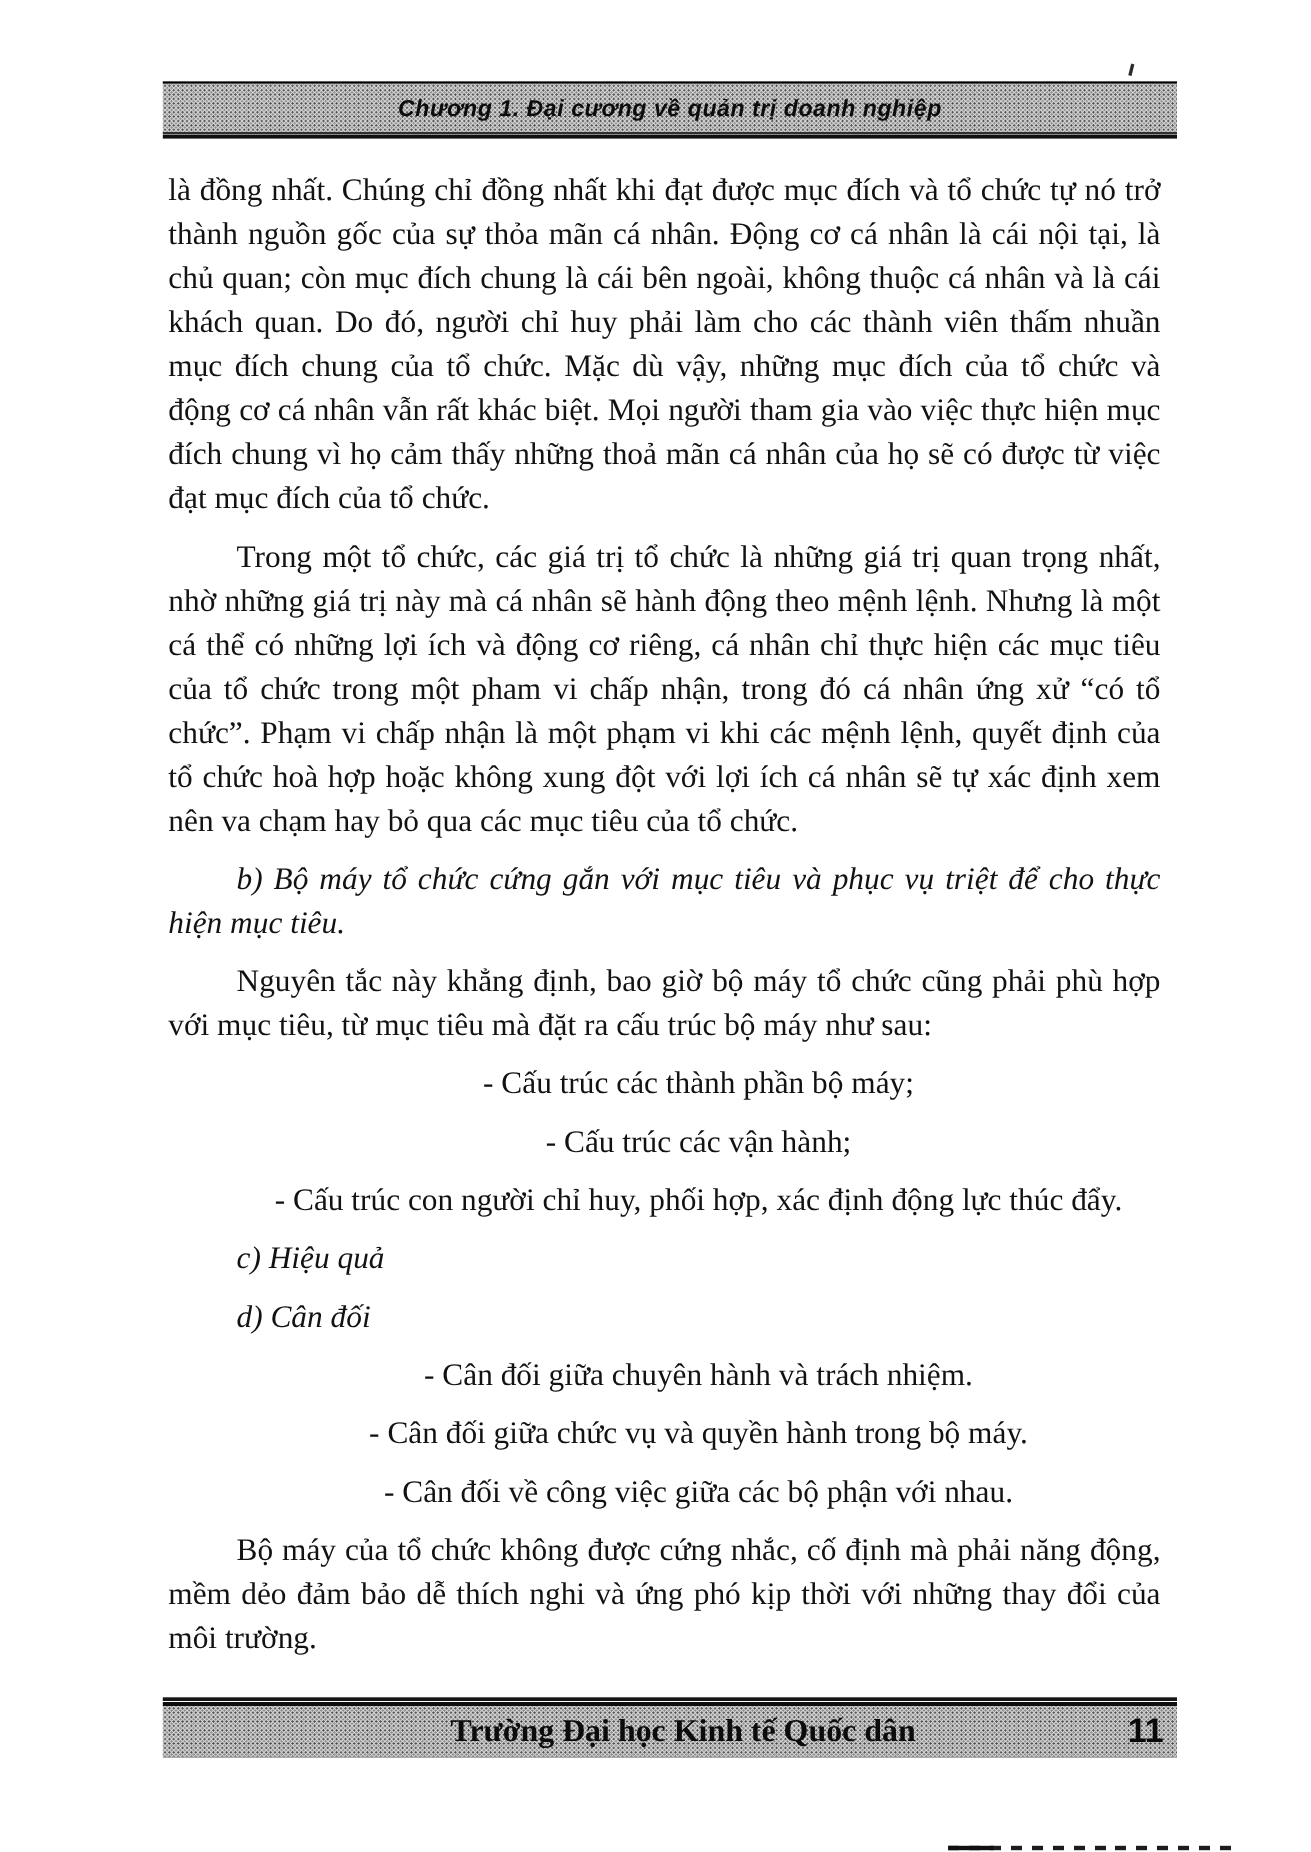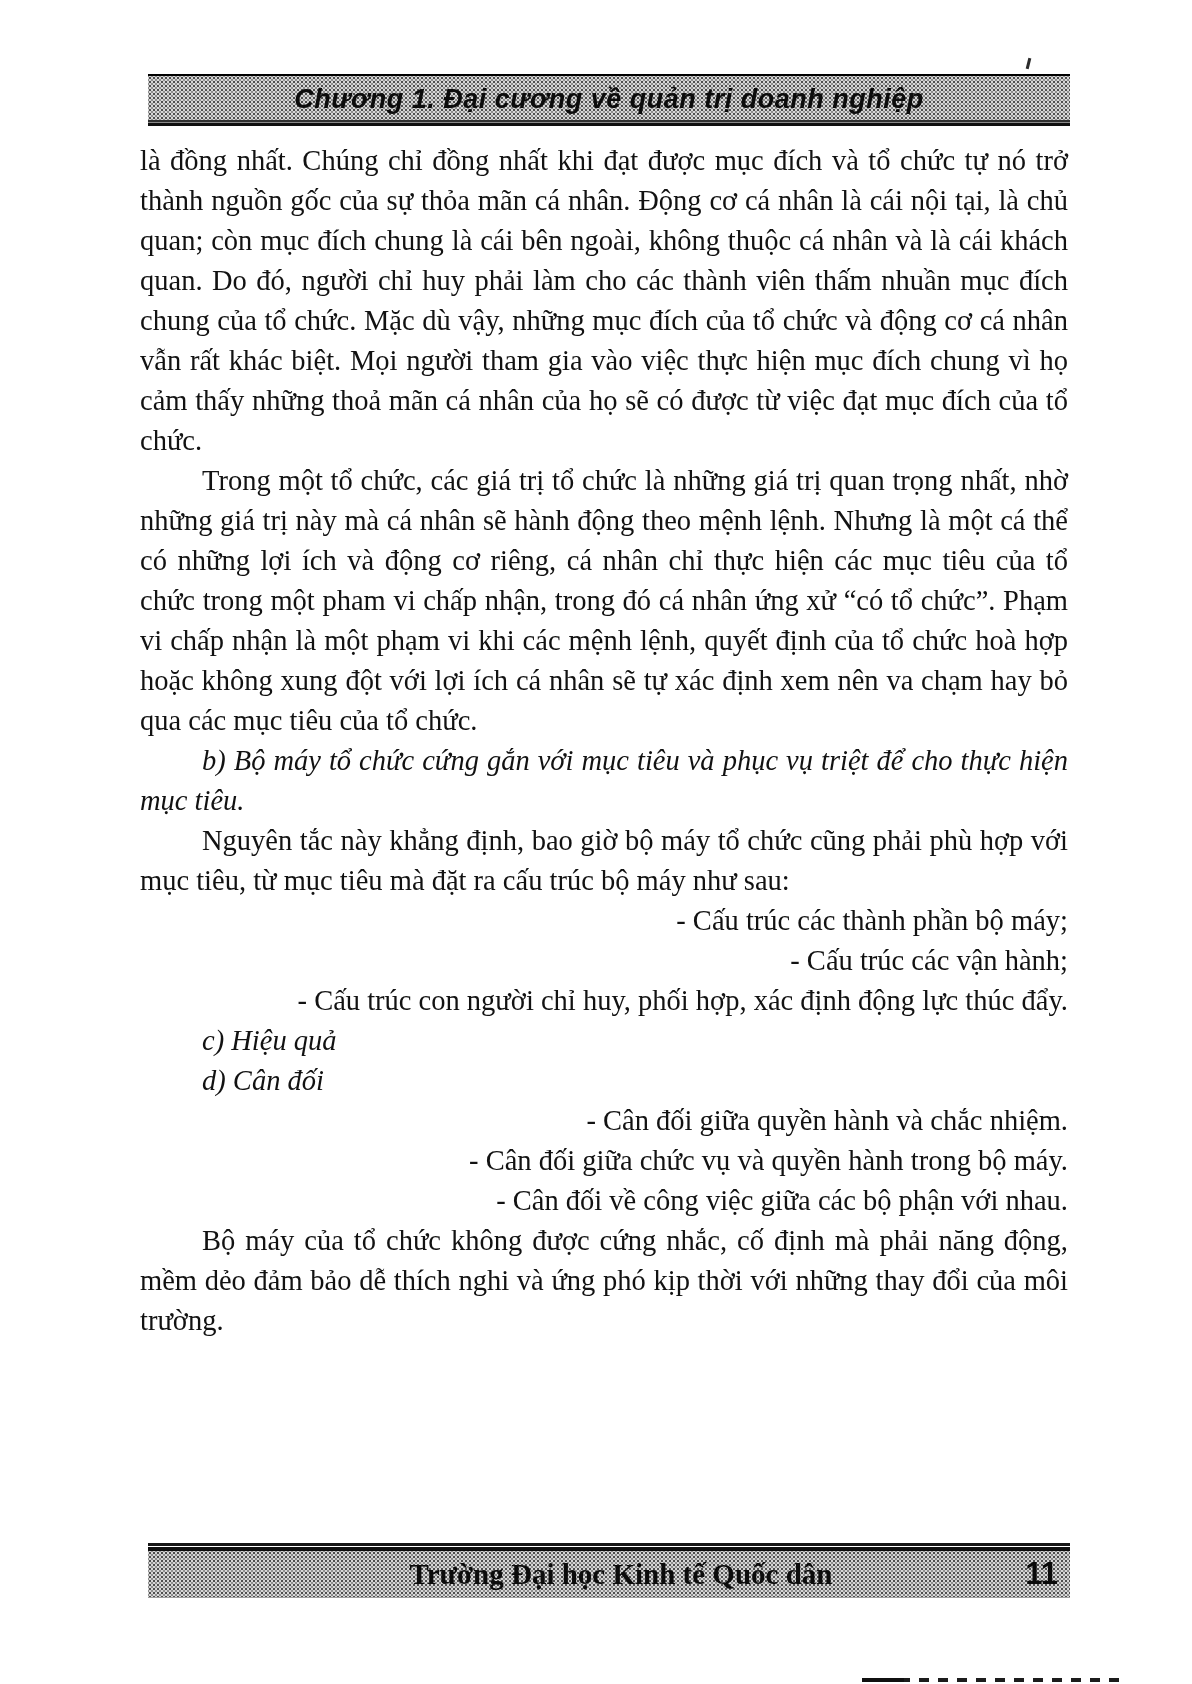--- a/index.html
+++ b/index.html
@@ -26,21 +26,21 @@
   
   .header-band {
     position: absolute; left: 148px; top: 74px;
     width: 922px; height: 44px;
     border-top: 2px solid #000;
     display: flex; align-items: center; justify-content: center;
   }
   .header-title {
     font-family: "Liberation Sans", sans-serif;
     font-weight: bold; font-style: italic;
-    font-size: 27px; letter-spacing: 0.5px;
+    font-size: 21px; letter-spacing: 0.5px;
     color: #0c0c0c;
     white-space: nowrap;
     transform: translateY(1px);
   }
   .header-rule {
     position: absolute; left: 148px; top: 120px;
     width: 922px; height: 6px;
     background: linear-gradient(to bottom, #2f2f2f 0 2px, #8a8a8a 2px 3px, #101010 3px 6px);
   }
   .tick-artifact {
@@ -50,23 +50,23 @@
   }
 
   
   .body-text {
     position: absolute; left: 140px; top: 141px;
     width: 928px;
     font-size: 28.5px;
     line-height: 40px;
     text-align: justify;
   }
-  .body-text p { margin: 0; padding: 0; }
+  .body-text p { margin: 13px; padding: 0; }
   .indent { text-indent: 62px; }
-  .bullet { text-indent: 62px; text-align: right; font-family: Liberation Serif, serif; }
+  .bullet { text-indent: 62px; text-align: center; font-family: Liberation Serif, serif; }
   .italic { font-style: italic; }
 
   
   .footer-rule {
     position: absolute; left: 148px; top: 1543px;
     width: 922px; height: 8px;
     background: linear-gradient(to bottom, #161616 0 3px, #ffffff 3px 4px, #0e0e0e 4px 8px);
   }
   .footer-band {
     position: absolute; left: 148px; top: 1551px;
@@ -109,21 +109,21 @@
   <div class="body-text">
     <p class="para">là đồng nhất. Chúng chỉ đồng nhất khi đạt được mục đích và tổ chức tự nó trở thành nguồn gốc của sự thỏa mãn cá nhân. Động cơ cá nhân là cái nội tại, là chủ quan; còn mục đích chung là cái bên ngoài, không thuộc cá nhân và là cái khách quan. Do đó, người chỉ huy phải làm cho các thành viên thấm nhuần mục đích chung của tổ chức. Mặc dù vậy, những mục đích của tổ chức và động cơ cá nhân vẫn rất khác biệt. Mọi người tham gia vào việc thực hiện mục đích chung vì họ cảm thấy những thoả mãn cá nhân của họ sẽ có được từ việc đạt mục đích của tổ chức.</p>
     <p class="para indent">Trong một tổ chức, các giá trị tổ chức là những giá trị quan trọng nhất, nhờ những giá trị này mà cá nhân sẽ hành động theo mệnh lệnh. Nhưng là một cá thể có những lợi ích và động cơ riêng, cá nhân chỉ thực hiện các mục tiêu của tổ chức trong một pham vi chấp nhận, trong đó cá nhân ứng xử “có tổ chức”. Phạm vi chấp nhận là một phạm vi khi các mệnh lệnh, quyết định của tổ chức hoà hợp hoặc không xung đột với lợi ích cá nhân sẽ tự xác định xem nên va chạm hay bỏ qua các mục tiêu của tổ chức.</p>
     <p class="para indent italic">b) Bộ máy tổ chức cứng gắn với mục tiêu và phục vụ triệt để cho thực hiện mục tiêu.</p>
     <p class="para indent">Nguyên tắc này khẳng định, bao giờ bộ máy tổ chức cũng phải phù hợp với mục tiêu, từ mục tiêu mà đặt ra cấu trúc bộ máy như sau:</p>
     <p class="para bullet">- Cấu trúc các thành phần bộ máy;</p>
     <p class="para bullet">- Cấu trúc các vận hành;</p>
     <p class="para bullet">- Cấu trúc con người chỉ huy, phối hợp, xác định động lực thúc đẩy.</p>
     <p class="para indent italic">c) Hiệu quả</p>
     <p class="para indent italic">d) Cân đối</p>
-    <p class="para bullet">- Cân đối giữa quyền hành và chắc nhiệm.</p>
+    <p class="para bullet">- Cân đối giữa chuyên hành và trách nhiệm.</p>
     <p class="para bullet">- Cân đối giữa chức vụ và quyền hành trong bộ máy.</p>
     <p class="para bullet">- Cân đối về công việc giữa các bộ phận với nhau.</p>
     <p class="para indent">Bộ máy của tổ chức không được cứng nhắc, cố định mà phải năng động, mềm dẻo đảm bảo dễ thích nghi và ứng phó kịp thời với những thay đổi của môi trường.</p>
   </div>
 
   <div class="footer-rule"></div>
   <div class="footer-band halftone">
     <span class="footer-title">Trường Đại học Kinh tế Quốc dân</span>
     <span class="page-number">11</span>
   </div>

